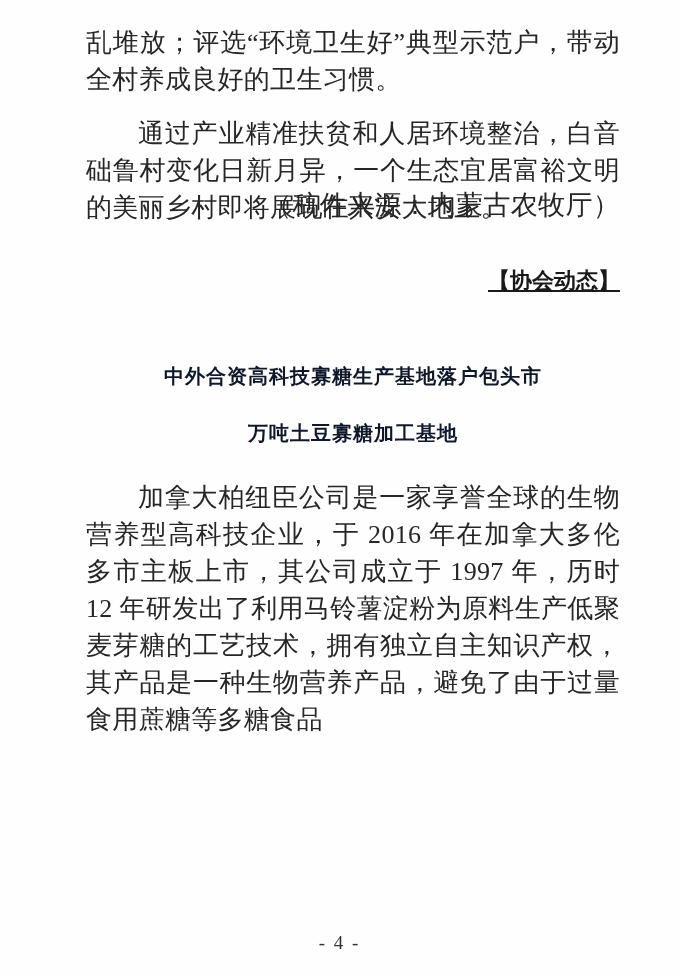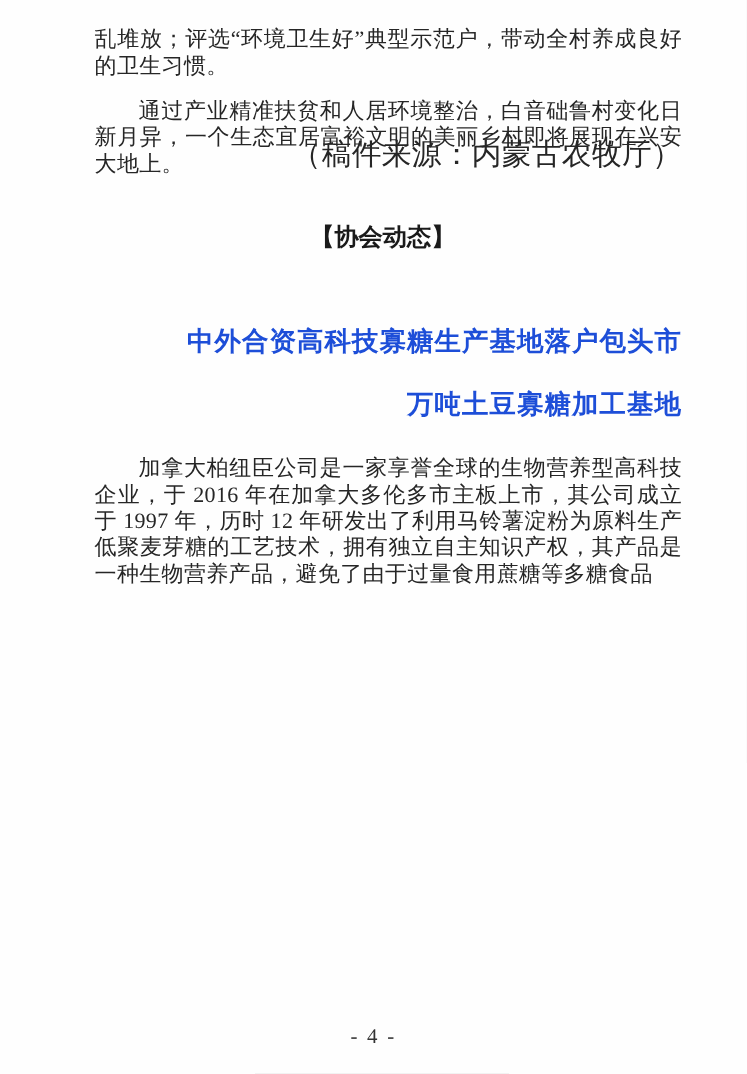--- a/index.html
+++ b/index.html
@@ -17,22 +17,22 @@
     color: #262626;
   }
   .content {
     position: absolute;
     top: 24px;
     left: 86px;
     width: 534px;
   }
   p.body-para {
     margin: 0;
-    font-size: 20px;
-    line-height: 24px;
+    font-size: 26px;
+    line-height: 37px;
     text-align: justify;
     text-justify: inter-character;
     letter-spacing: 0.3px;
   }
   p.indent {
     text-indent: 2em;
     margin-top: 17px;
   }
   .source-line {
     margin: 0;
@@ -42,29 +42,30 @@
     text-align: right;
     letter-spacing: 0.3px;
   }
   .section-header {
     margin: 38px 0 0 -10px;
     font-family: "Liberation Sans", "DejaVu Sans", sans-serif;
     font-weight: bold;
     font-size: 22px;
     line-height: 34px;
     color: #1a1a1a;
-    text-align: center;
+    text-align: right;
+    text-decoration: underline;
   }
   .article-title {
     margin-top: 50px;
-    text-align: right;
+    text-align: center;
     font-weight: bold;
-    font-size: 24px;
+    font-size: 20px;
     line-height: 57px;
-    color: #1d4ed8;
+    color: #0f172a;
     letter-spacing: 1px;
   }
   .after-title {
     margin-top: 8px;
   }
   .page-number {
     position: absolute;
     bottom: 22px;
     left: 0;
     width: 679px;

